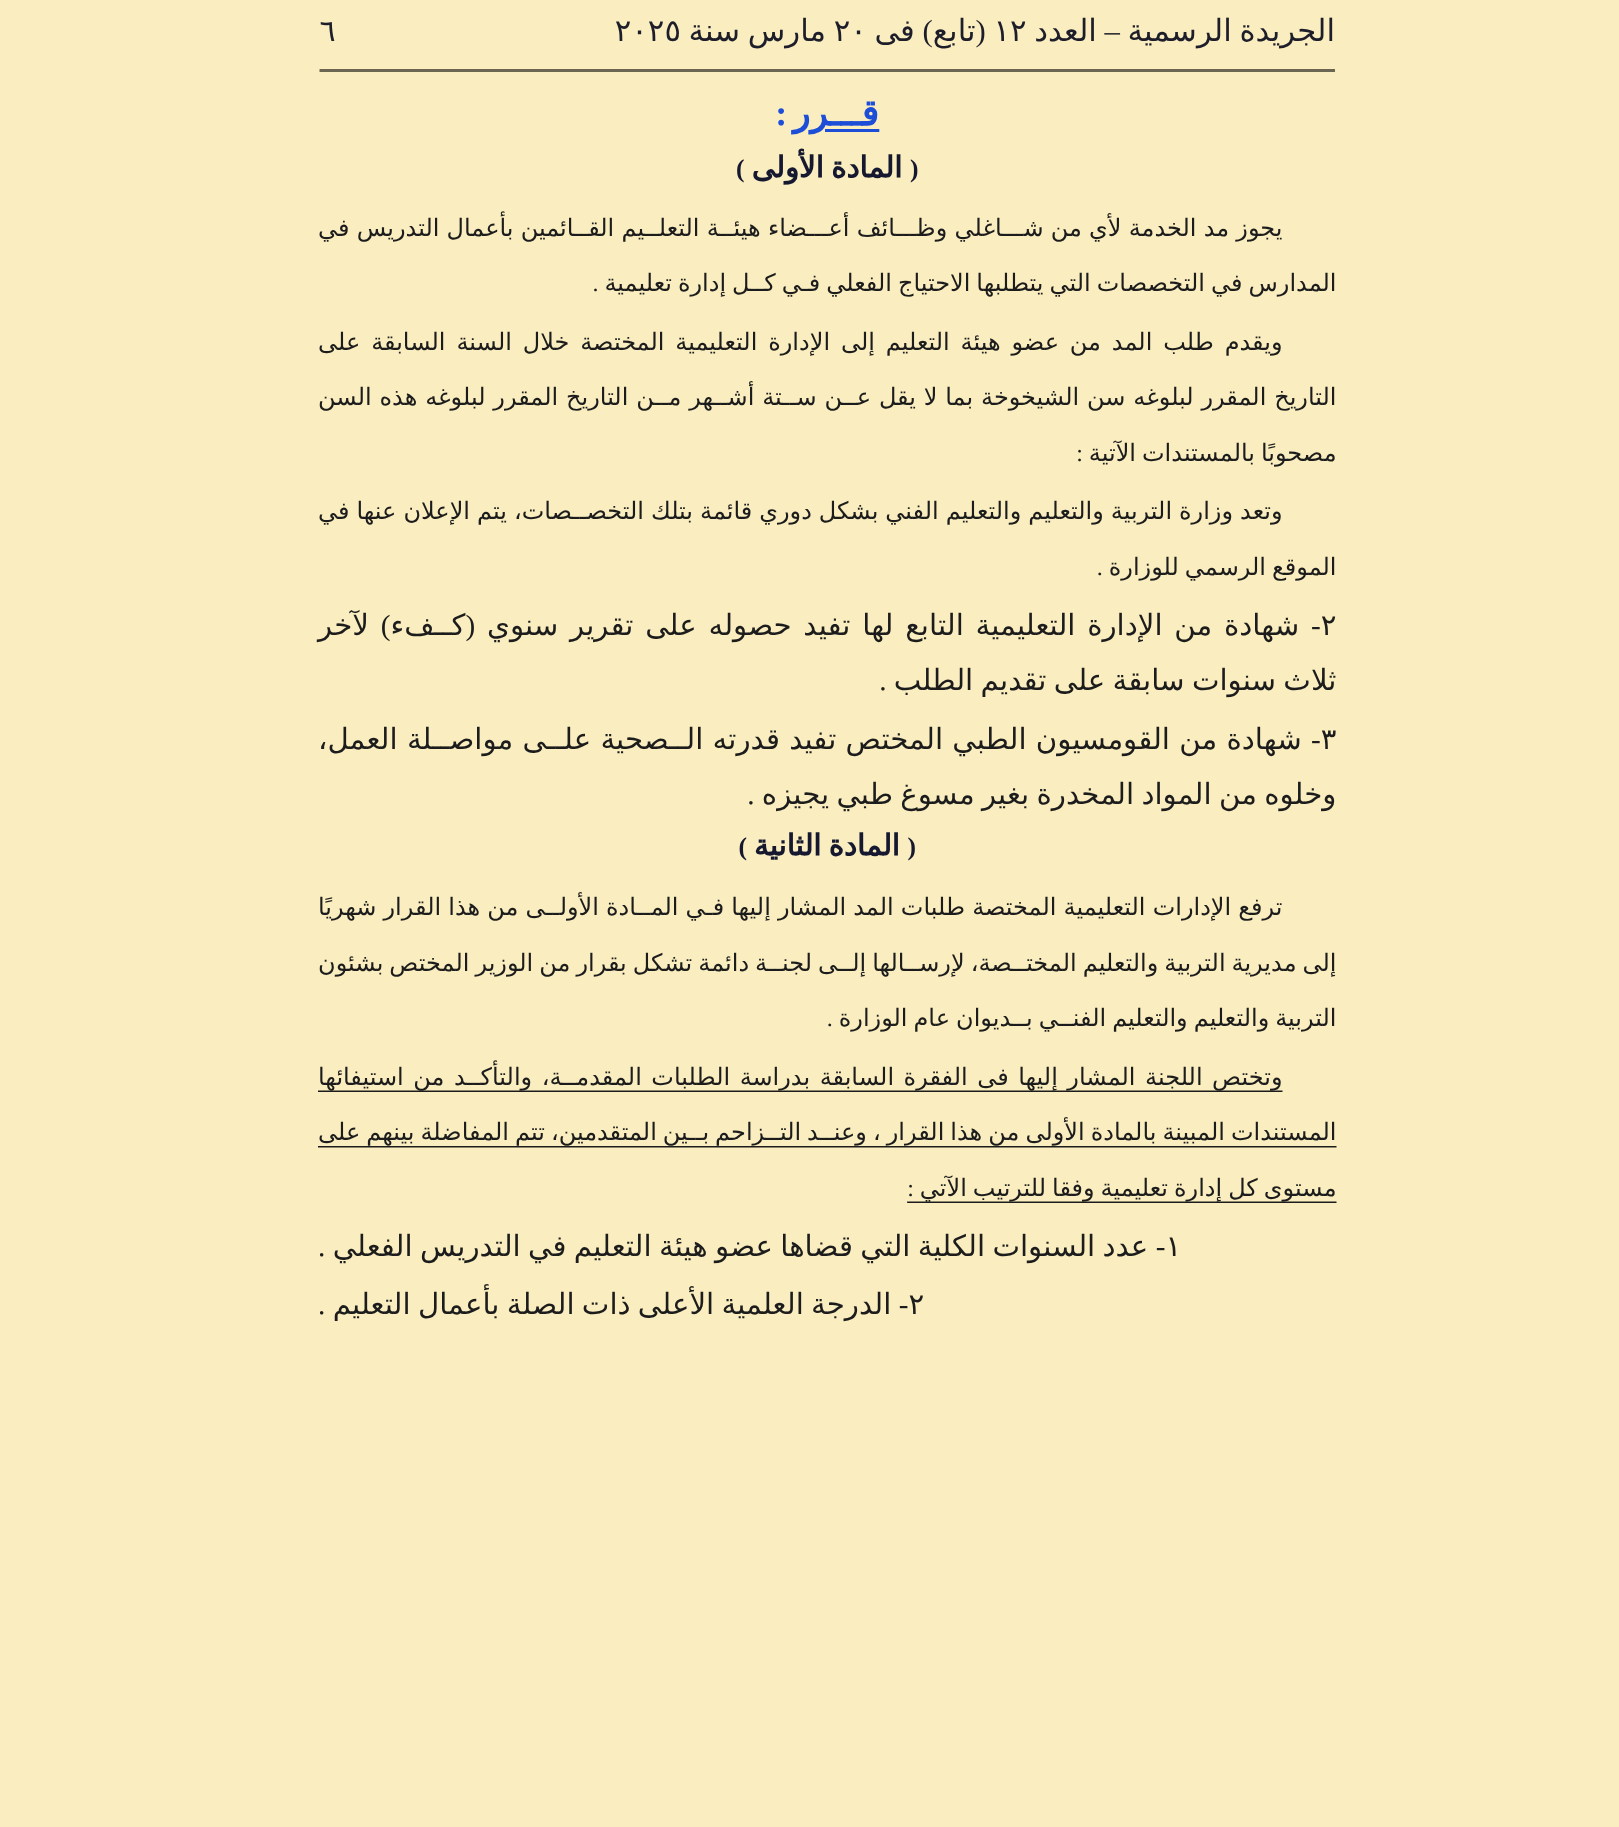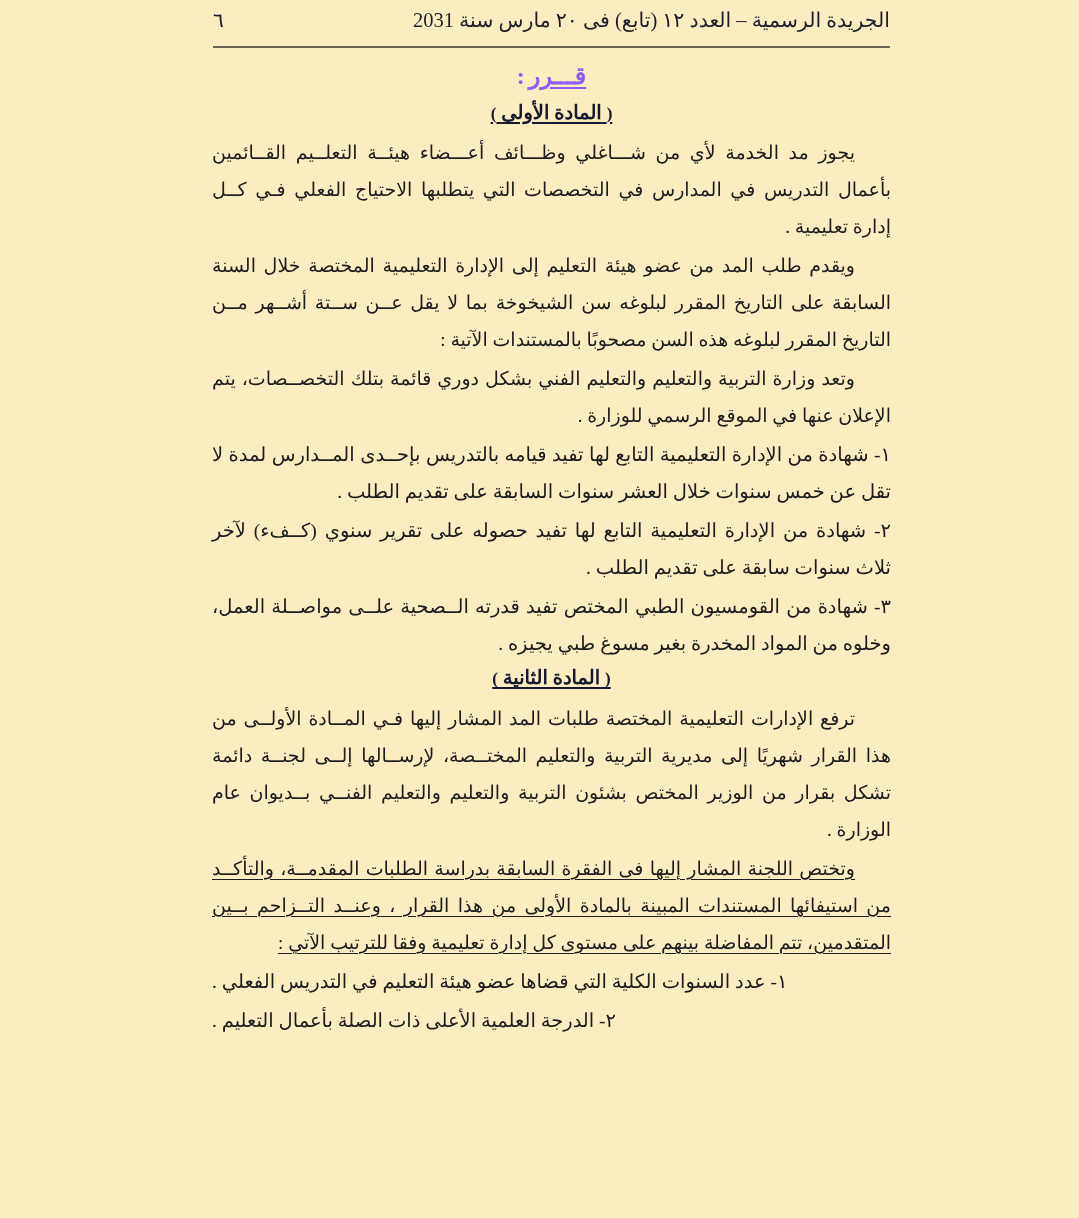--- a/index.html
+++ b/index.html
@@ -63,21 +63,21 @@
     top: 58px;
     left: 212px;
     width: 679px;
   }
 
   
   .decree-heading {
     text-align: center;
     font-weight: bold;
     font-size: 24px;
-    color: #8b5cf6;
+    color: #1d4ed8;
     margin: 4px 0 10px 0;
     line-height: 1.2;
   }
   .decree-heading .kashida {
     text-decoration: underline;
     text-underline-offset: 3px;
     text-decoration-thickness: 2px;
   }
   .decree-heading .colon {
     text-decoration: none;
@@ -86,33 +86,32 @@
 
   .article-heading {
     text-align: center;
     font-weight: bold;
     font-size: 19.5px;
     color: #15182f;
     margin: 4px 0 9px 0;
     line-height: 1.25;
   }
   .article-heading span.inner {
-    text-decoration: underline;
     text-underline-offset: 3px;
     text-decoration-thickness: 2px;
   }
   .article-heading .paren {
     text-decoration: none;
     font-size: 17px;
   }
 
   
   p.para {
     margin: 0 0 2px 0;
-    font-size: 19px;
+    font-size: 16px;
     line-height: 37px;
     text-align: justify;
     text-justify: inter-word;
     text-indent: 36px;
   }
   p.para.underlined {
     text-decoration: underline;
     text-underline-offset: 4px;
     text-decoration-thickness: 1px;
     text-indent: 36px;
@@ -135,21 +134,21 @@
     text-align: left;
     text-indent: 0;
   }
 </style>
 </head>
 <body>
 
 <div class="page">
 
   <div class="header-row">
-    <div class="header-title">الجريدة الرسمية – العدد ١٢ (تابع) فى ٢٠ مارس سنة 2031</div>
+    <div class="header-title">الجريدة الرسمية – العدد ١٢ (تابع) فى ٢٠ مارس سنة ٢٠٢٥</div>
     <div class="page-number">٦</div>
   </div>
   <div class="header-rule"></div>
 
   <div class="content">
 
     <div class="decree-heading">
       <span class="kashida">قـــرر</span><span class="colon">:</span>
     </div>
 
@@ -158,21 +157,20 @@
         <span class="paren">(</span>
         <span>المادة الأولى</span>
         <span class="paren">)</span>
       </span>
     </div>
 
     <p class="para">يجوز مد الخدمة لأي من شـــاغلي وظـــائف أعـــضاء هيئــة التعلــيم القــائمين بأعمال التدريس في المدارس في التخصصات التي يتطلبها الاحتياج الفعلي فـي كــل إدارة تعليمية .</p>
     <p class="para">ويقدم طلب المد من عضو هيئة التعليم إلى الإدارة التعليمية المختصة خلال السنة السابقة على التاريخ المقرر لبلوغه سن الشيخوخة بما لا يقل عــن ســتة أشــهر مــن التاريخ المقرر لبلوغه هذه السن مصحوبًا بالمستندات الآتية :</p>
     <p class="para">وتعد وزارة التربية والتعليم والتعليم الفني بشكل دوري قائمة بتلك التخصــصات، يتم الإعلان عنها في الموقع الرسمي للوزارة .</p>
 
-    <p class="item">١- شهادة من الإدارة التعليمية التابع لها تفيد قيامه بالتدريس بإحــدى المــدارس لمدة لا تقل عن خمس سنوات خلال العشر سنوات السابقة على تقديم الطلب .</p>
     <p class="item">٢- شهادة من الإدارة التعليمية التابع لها تفيد حصوله على تقرير سنوي (كــفء) لآخر ثلاث سنوات سابقة على تقديم الطلب .</p>
     <p class="item">٣- شهادة من القومسيون الطبي المختص تفيد قدرته الــصحية علــى مواصــلة العمل، وخلوه من المواد المخدرة بغير مسوغ طبي يجيزه .</p>
 
     <div class="article-heading">
       <span class="inner">
         <span class="paren">(</span>
         <span>المادة الثانية</span>
         <span class="paren">)</span>
       </span>
     </div>

